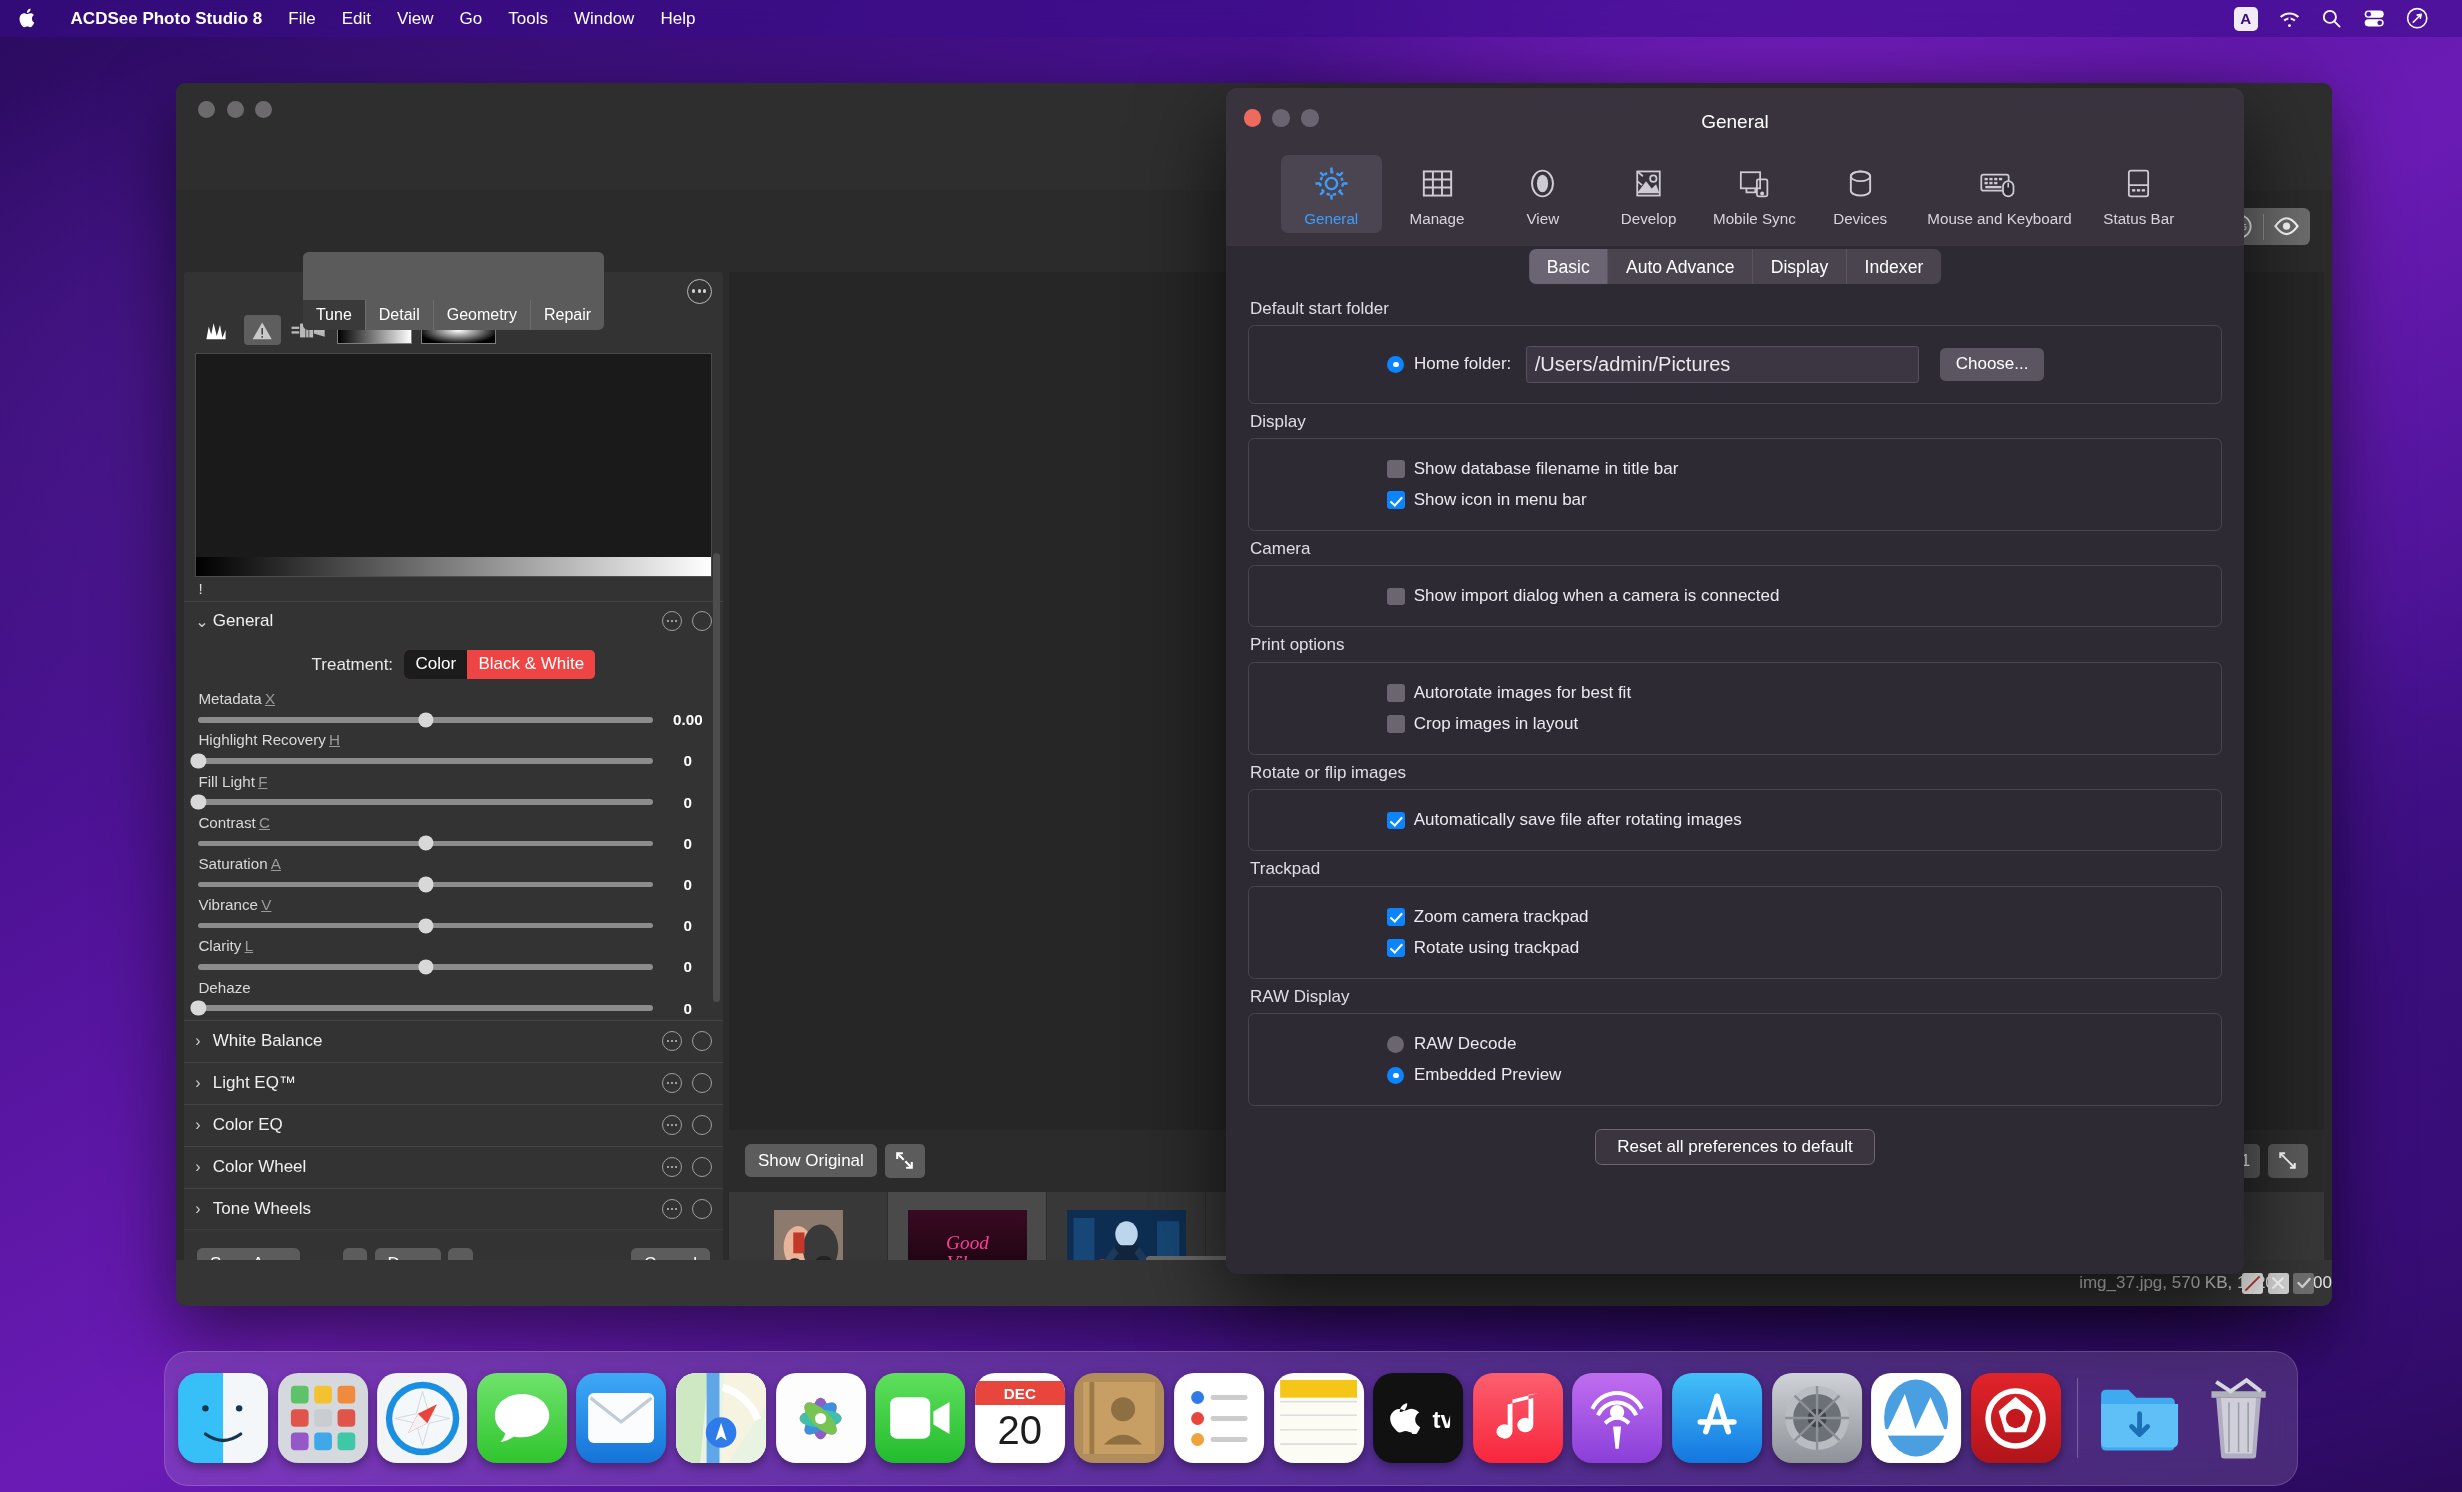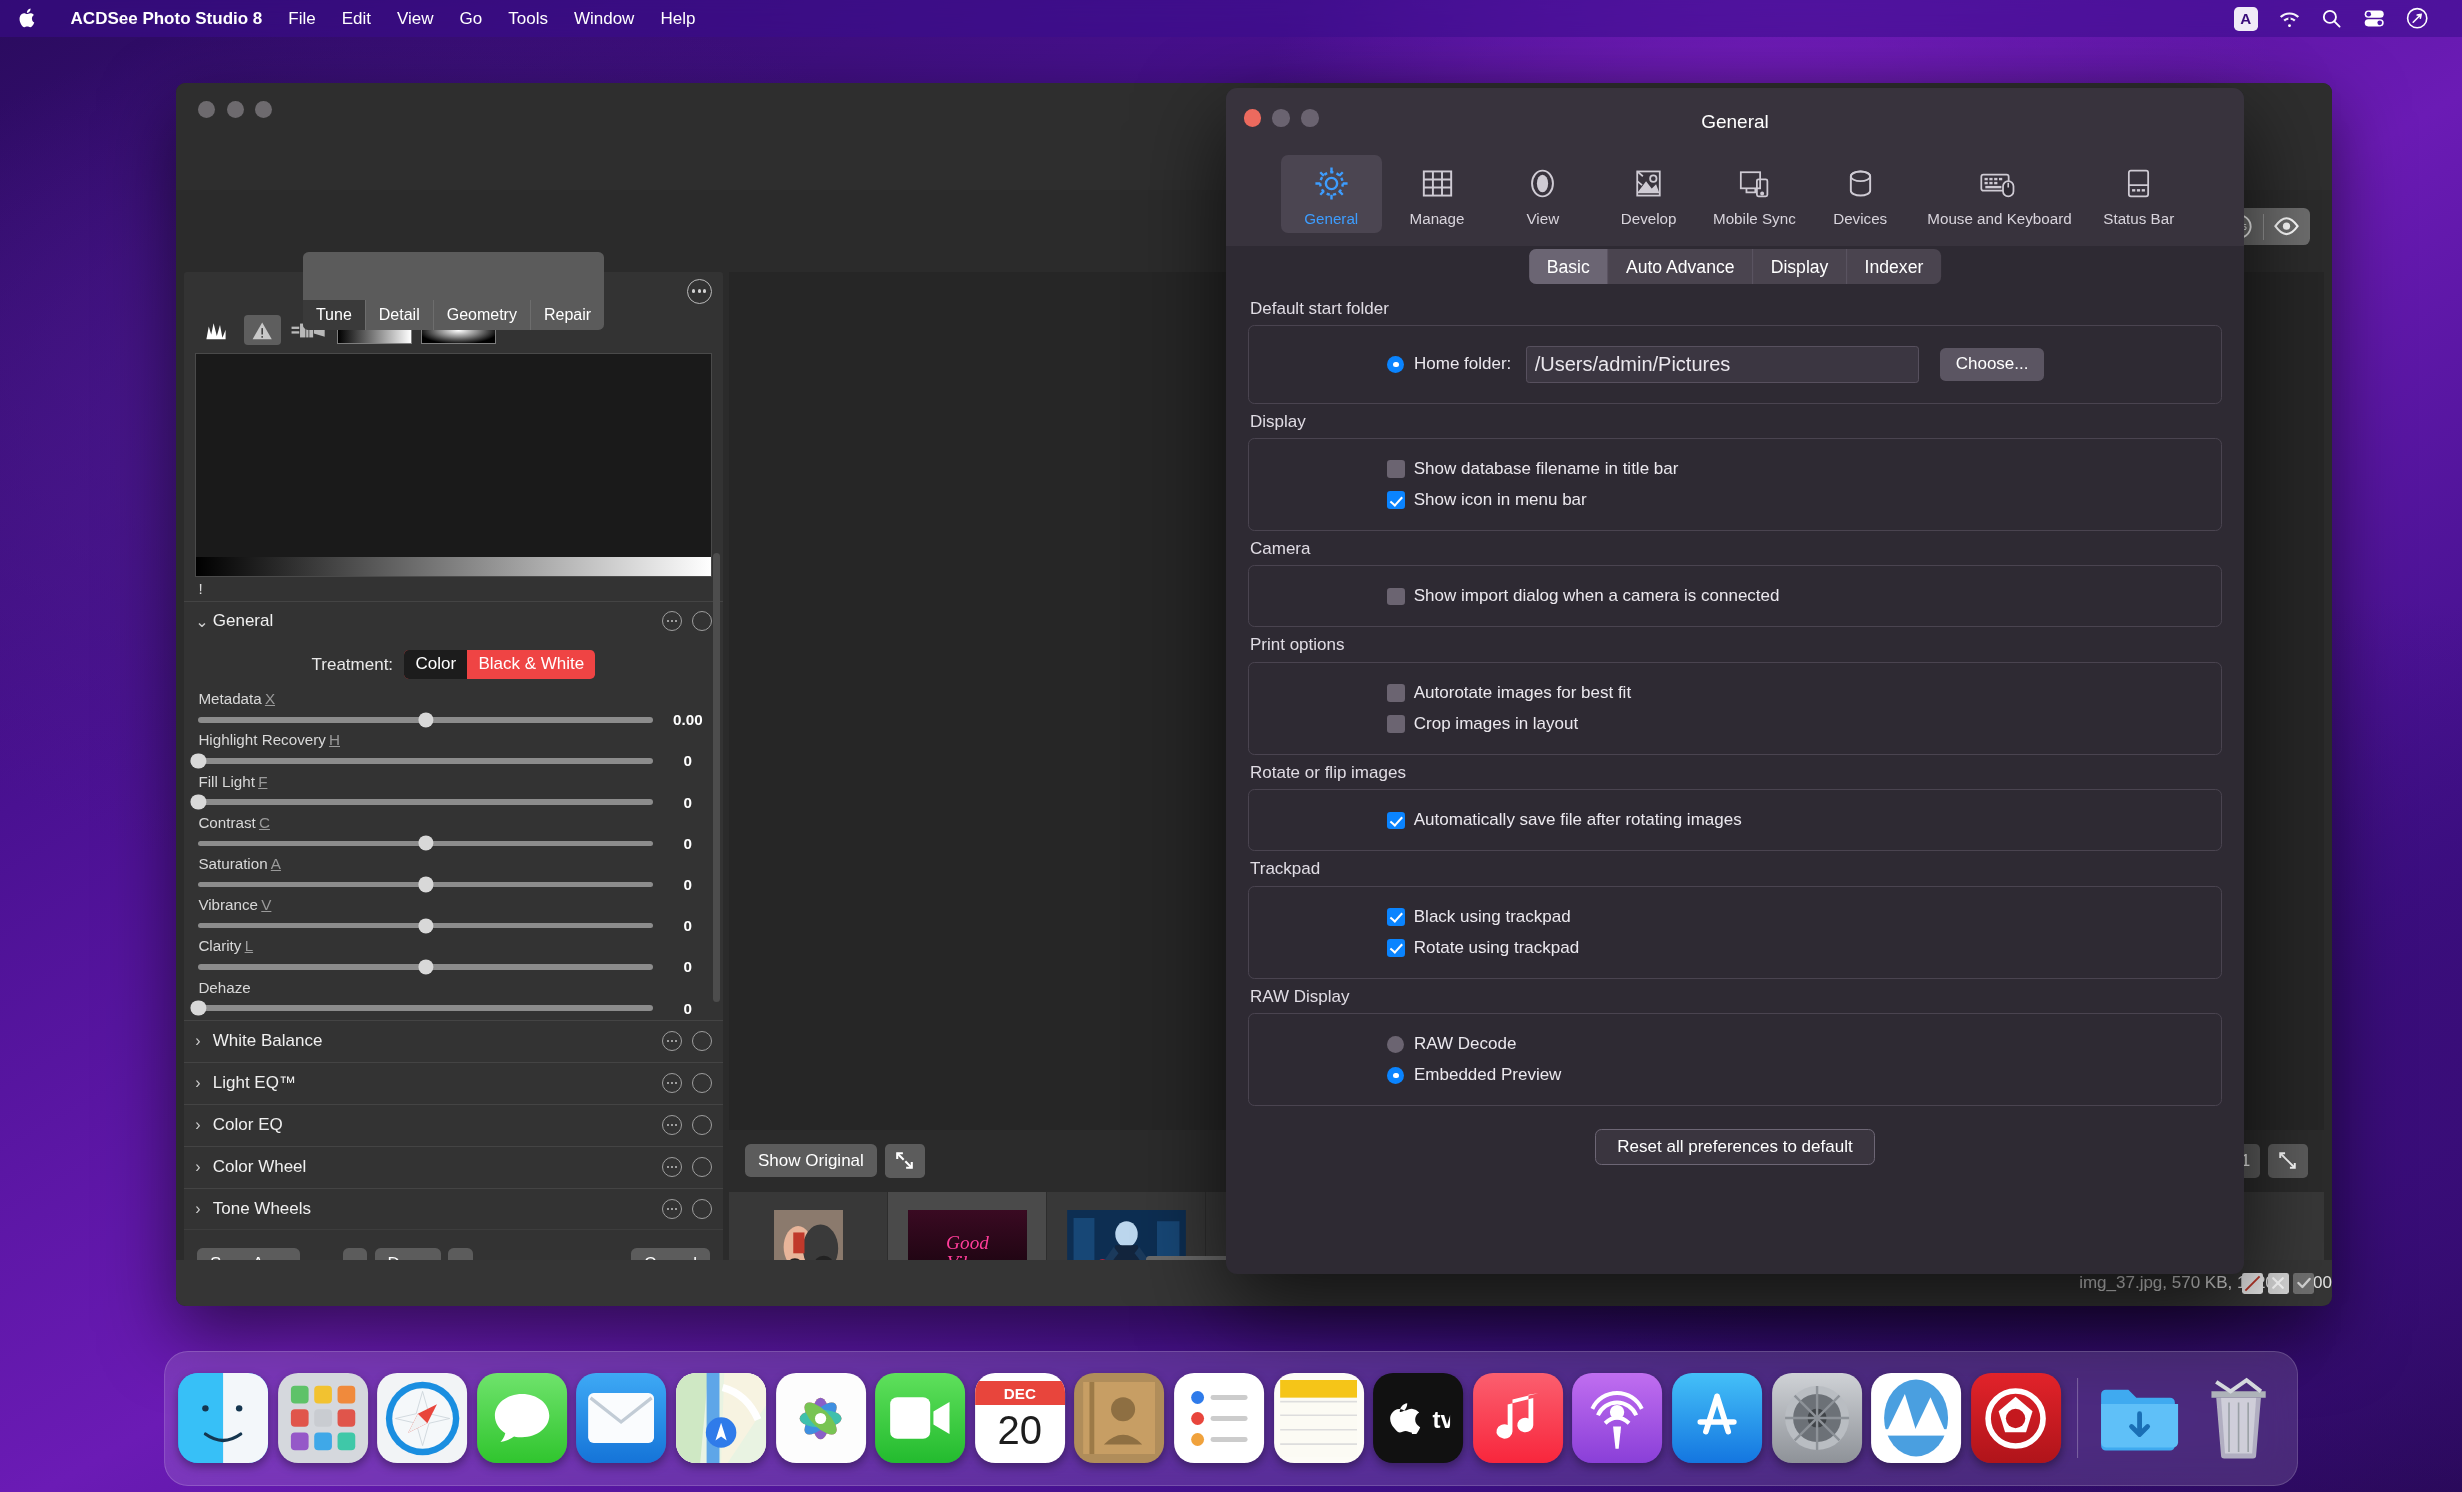--- a/index.html
+++ b/index.html
@@ -845,21 +845,21 @@
       <div class="grp-box">
         <div class="opt-row">
           <span class="cb on"></span>
           <span class="opt-label">Automatically save file after rotating images</span>
         </div>
       </div>
       <div class="grp-label">Trackpad</div>
       <div class="grp-box">
         <div class="opt-row">
           <span class="cb on"></span>
-          <span class="opt-label">Black using trackpad</span>
+          <span class="opt-label">Zoom camera trackpad</span>
         </div>
         <div class="opt-row">
           <span class="cb on"></span>
           <span class="opt-label">Rotate using trackpad</span>
         </div>
       </div>
       <div class="grp-label">RAW Display</div>
       <div class="grp-box">
         <div class="opt-row">
           <span class="radio"></span>

